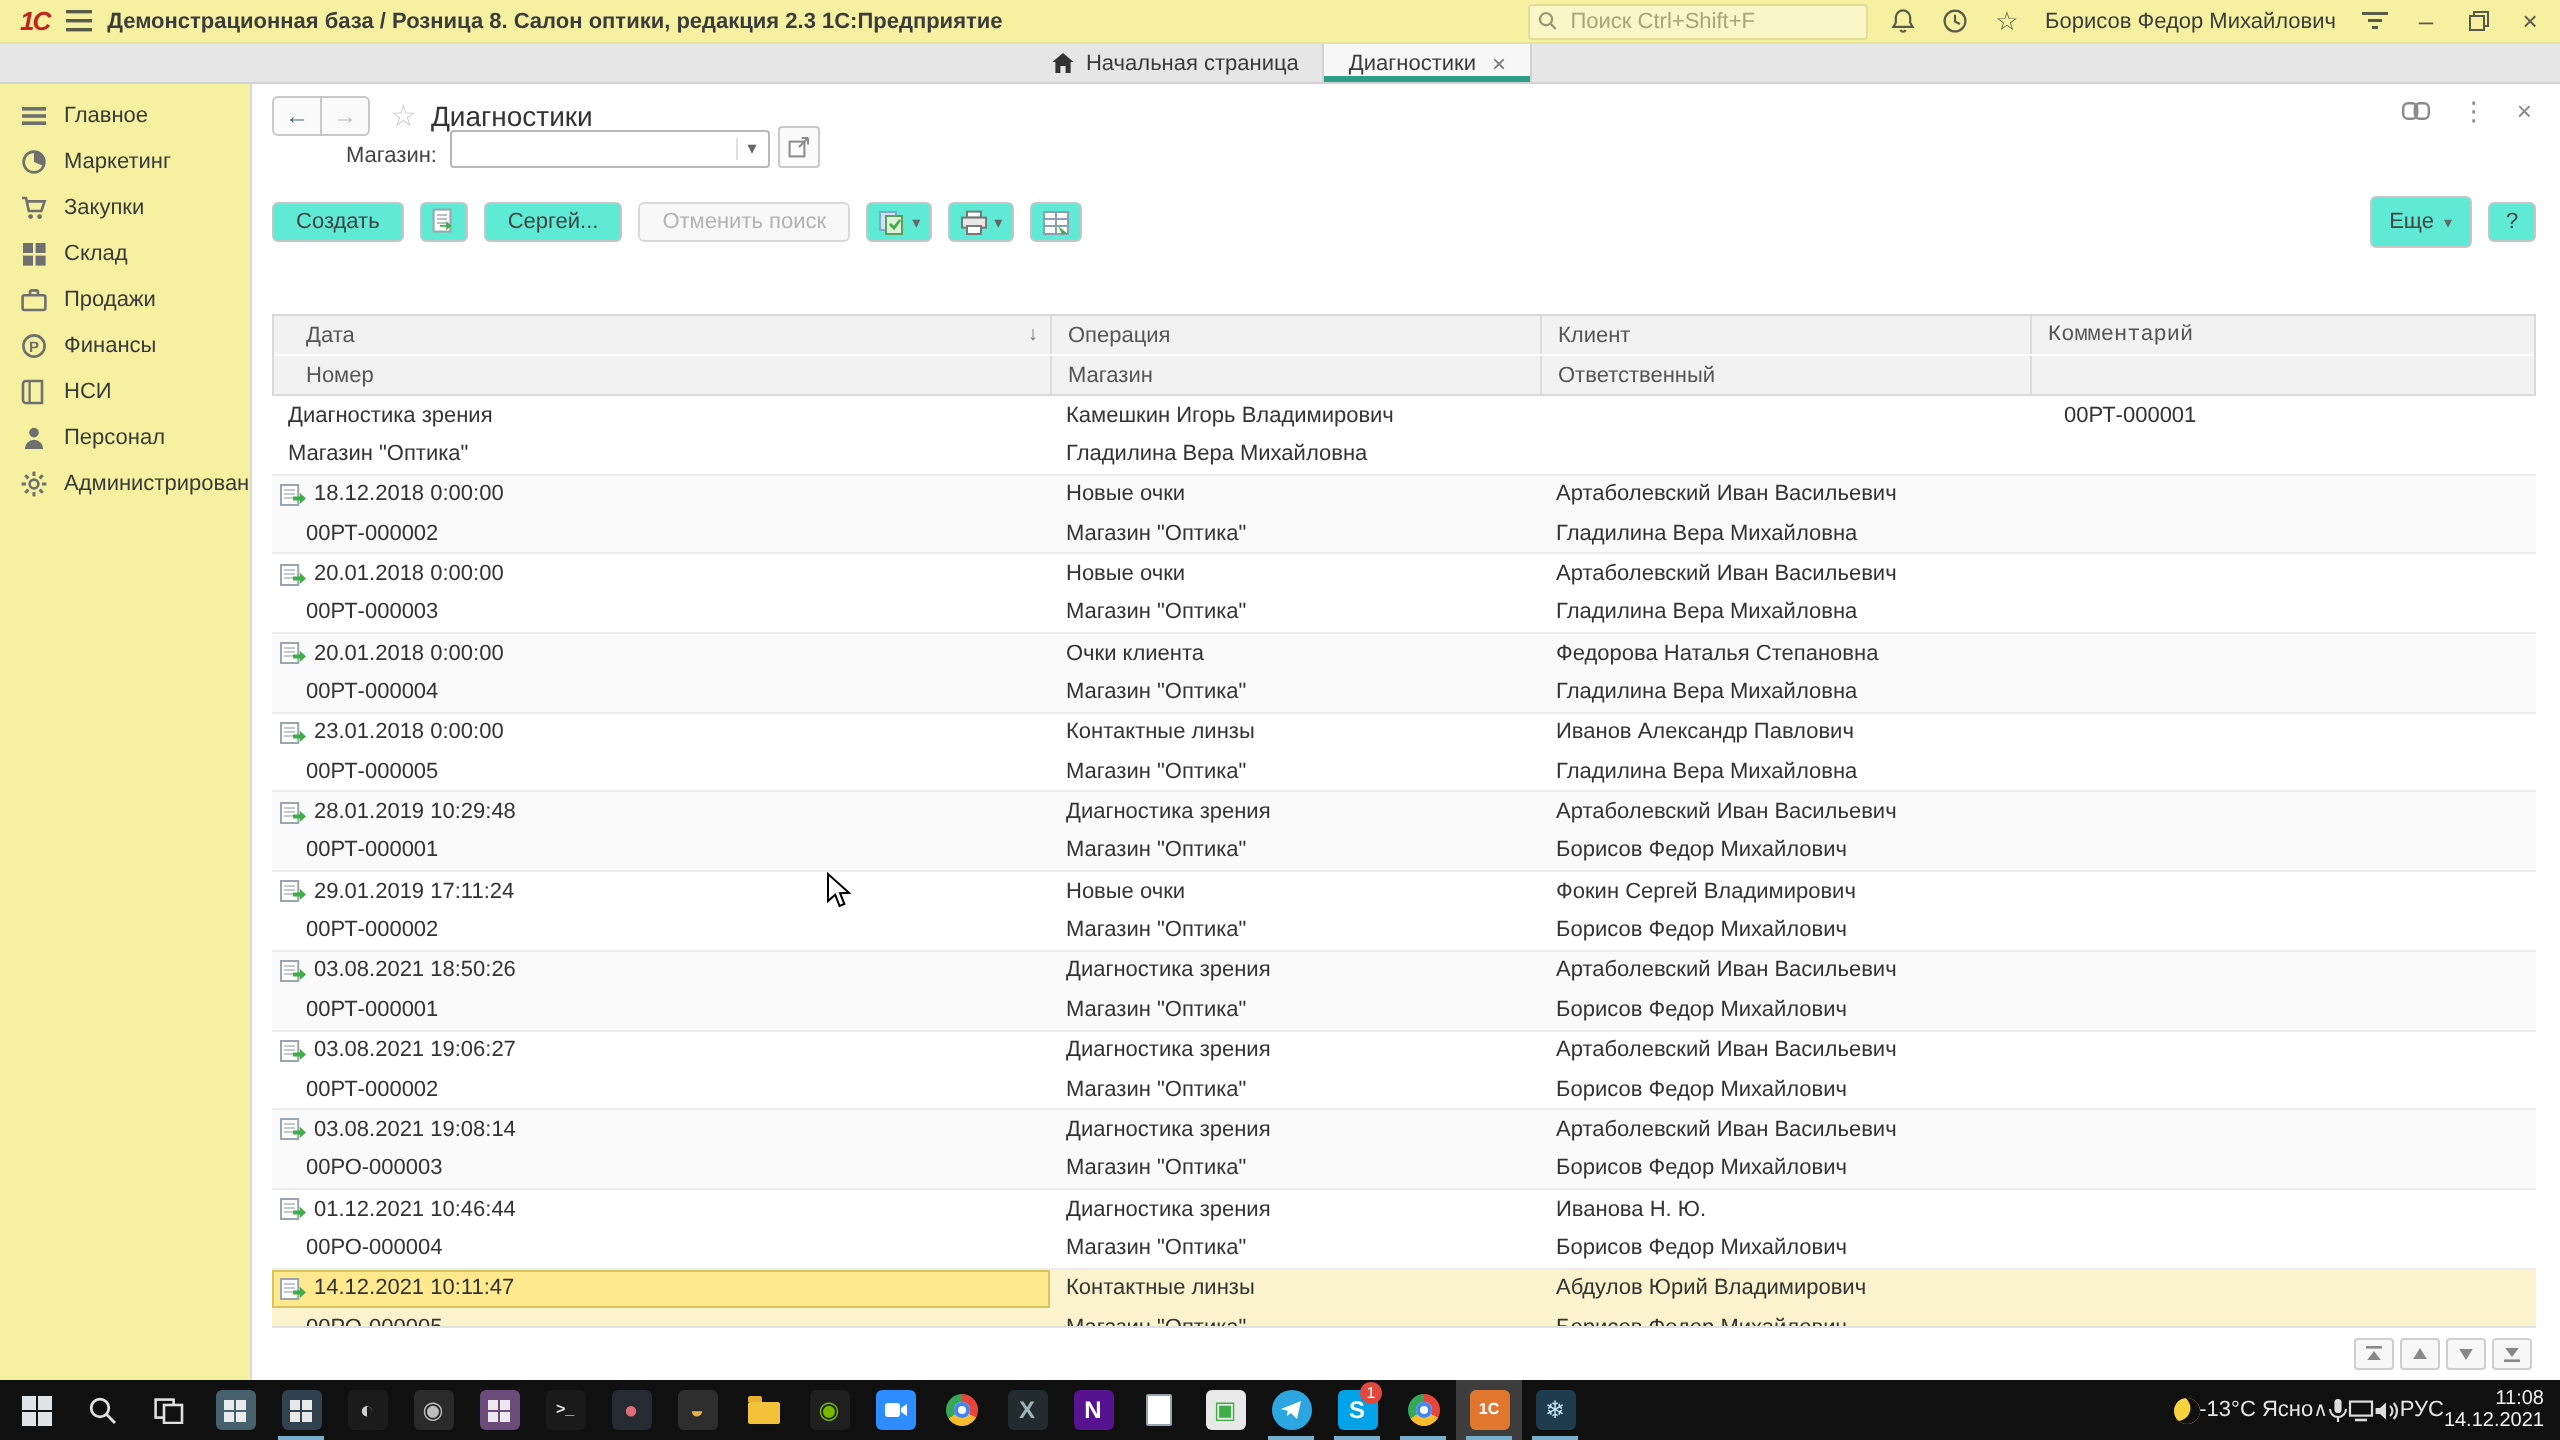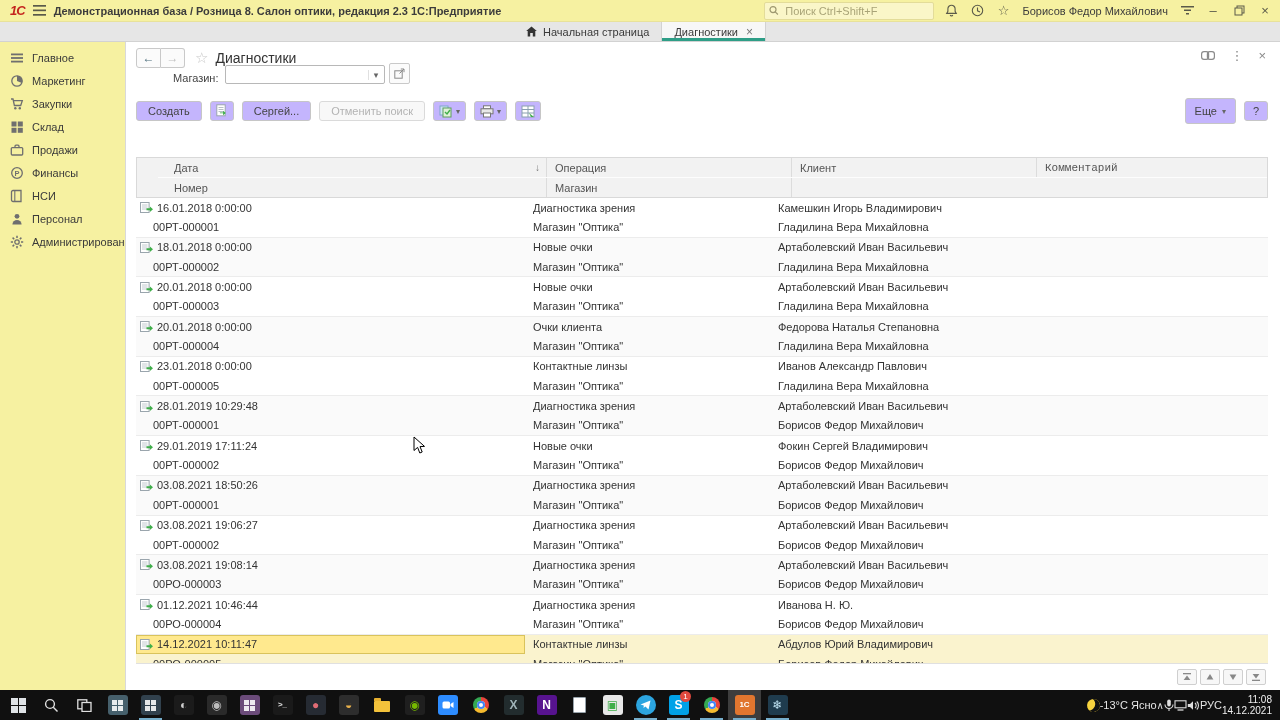--- a/index.html
+++ b/index.html
@@ -58,32 +58,32 @@
   .filter-label{color:#444;margin-right:6px;}
   .combo{display:flex;align-items:center;border:1px solid #b8b8b8;border-radius:2px;background:#fff;
          width:158px;height:17px;}
   .combo input{flex:1;border:none;outline:none;font-family:inherit;font-size:11px;padding:0 4px;min-width:0;}
   .combo .caret{width:15px;color:#666;font-size:9px;text-align:center;border-left:1px solid #e0e0e0;}
   .choose-btn{width:19px;height:19px;border:1px solid #c9c9c9;border-radius:2px;background:#fbfbfb;
               margin-left:4px;display:flex;align-items:center;justify-content:center;}
 
   
   .toolbar{position:absolute;top:56px;left:10px;right:12px;display:flex;align-items:center;gap:8px;}
-  .btn{height:20px;border:1px solid #c6c6c6;border-radius:3px;background:#c4b5fd;color:#444;
+  .btn{height:20px;border:1px solid #c6c6c6;border-radius:3px;background:#5eead4;color:#444;
        display:flex;align-items:center;justify-content:center;padding:0 11px;font-size:11px;white-space:nowrap;
        box-sizing:border-box;}
   .btn.icon{padding:0 5px;gap:3px;}
   .btn.disabled{color:#b3b3b3;border-color:#dadada;background:#f8f8f8;}
   .btn .bcaret{font-size:8px;color:#666;}
   .tspacer{flex:1;}
 
   
   .grid-wrap{position:absolute;top:115px;left:10px;right:12px;bottom:2px;display:flex;flex-direction:column;}
   .gcols{display:grid;grid-template-columns:389px 245px 245px 1fr;}
-  .grid-header{border:1px solid #d9d9d9;background:#f2f2f2;flex:none;padding-left:21px;}
+  .grid-header{border:1px solid #d9d9d9;background:#f2f2f2;flex:none;}
   .ghrow{height:19px;}
   .ghrow:first-child{border-bottom:1px solid #fdfdfd;}
   .ghcell{display:flex;align-items:center;color:#555;padding-left:8px;border-right:1px solid #dcdcdc;
           overflow:hidden;white-space:nowrap;box-sizing:border-box;}
   .ghcell:last-child{border-right:none;font-family:Liberation Mono, monospace;}
   .ghcell.first{padding-left:16px;justify-content:space-between;padding-right:6px;}
   .ghcell .sort{color:#777;font-size:10px;}
   .grid-body{flex:1;overflow:hidden;}
   .rgroup{grid-template-rows:19.35px 19.35px;border-top:1px solid #ececec;}
   .rgroup:first-child{border-top:none;}
@@ -391,75 +391,62 @@
             <span>Дата</span>
             <span class="sort">↓</span>
           </div>
           <div class="ghcell">Операция</div>
           <div class="ghcell">Клиент</div>
           <div class="ghcell">Комментарий</div>
         </div>
         <div class="ghrow gcols">
           <div class="ghcell first">Номер</div>
           <div class="ghcell">Магазин</div>
+          <div class="ghcell">Ответственный</div>
           <div class="ghcell"></div>
         </div>
       </div>
       <div class="grid-body" id="gridBody">
+          <div class="rgroup gcols">
+            <div class="gcell ">
+              <span>Диагностика зрения</span>
+            </div>
+            <div class="gcell ">
+              <span>Камешкин Игорь Владимирович</span>
+            </div>
+            <div class="gcell ">
+              <span></span>
+            </div>
+            <div class="gcell numc">
+              <span>00РТ-000001</span>
+            </div>
+            <div class="gcell ">
+              <span>Магазин "Оптика"</span>
+            </div>
+            <div class="gcell ">
+              <span>Гладилина Вера Михайловна</span>
+            </div>
+            <div class="gcell ">
+              <span></span>
+            </div>
+          </div>
           <div class="rgroup gcols">
             <div class="gcell datec">
               <span>
                 <svg width="13" height="11" viewBox="0 0 13 11">
                   <rect x="0.5" y="0.5" width="8.6" height="10" fill="#fff" stroke="#9aa5ad"></rect>
                   <g stroke="#c2cad0">
                     <line x1="2" y1="3" x2="7.5" y2="3"></line>
                     <line x1="2" y1="5" x2="7.5" y2="5"></line>
                     <line x1="2" y1="7" x2="7.5" y2="7"></line>
                   </g>
                   <path d="M6.5 6.2 h3.4 V4.4 L13 7.2 L9.9 10 V8.2 H6.5 Z" fill="#3fae49"></path>
                 </svg>
               </span>
-              <span>16.01.2018 0:00:00</span>
-            </div>
-            <div class="gcell ">
-              <span>Диагностика зрения</span>
-            </div>
-            <div class="gcell ">
-              <span>Камешкин Игорь Владимирович</span>
-            </div>
-            <div class="gcell ">
-              <span></span>
-            </div>
-            <div class="gcell numc">
-              <span>00РТ-000001</span>
-            </div>
-            <div class="gcell ">
-              <span>Магазин "Оптика"</span>
-            </div>
-            <div class="gcell ">
-              <span>Гладилина Вера Михайловна</span>
-            </div>
-            <div class="gcell ">
-              <span></span>
-            </div>
-          </div>
-          <div class="rgroup gcols">
-            <div class="gcell datec">
-              <span>
-                <svg width="13" height="11" viewBox="0 0 13 11">
-                  <rect x="0.5" y="0.5" width="8.6" height="10" fill="#fff" stroke="#9aa5ad"></rect>
-                  <g stroke="#c2cad0">
-                    <line x1="2" y1="3" x2="7.5" y2="3"></line>
-                    <line x1="2" y1="5" x2="7.5" y2="5"></line>
-                    <line x1="2" y1="7" x2="7.5" y2="7"></line>
-                  </g>
-                  <path d="M6.5 6.2 h3.4 V4.4 L13 7.2 L9.9 10 V8.2 H6.5 Z" fill="#3fae49"></path>
-                </svg>
-              </span>
-              <span>18.01.2018 0:00:00</span>
+              <span>18.12.2018 0:00:00</span>
             </div>
             <div class="gcell ">
               <span>Новые очки</span>
             </div>
             <div class="gcell ">
               <span>Артаболевский Иван Васильевич</span>
             </div>
             <div class="gcell ">
               <span></span>
             </div>

